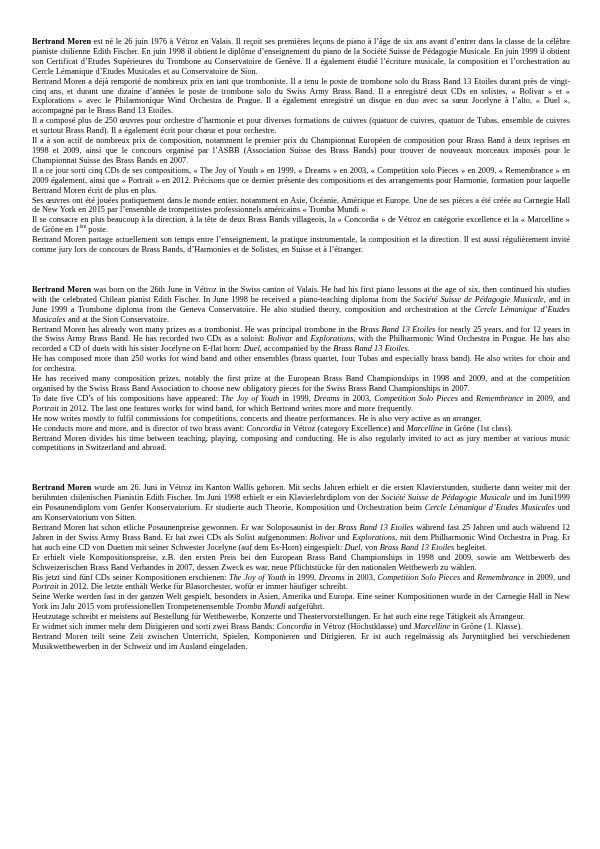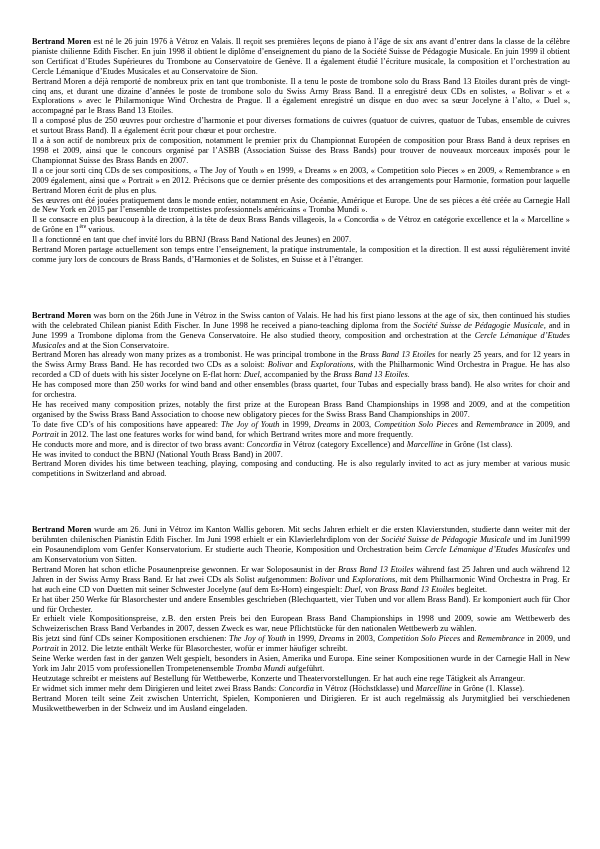--- a/index.html
+++ b/index.html
@@ -16,21 +16,21 @@
     box-sizing: border-box;
     width: 600px;
     height: 650px;
     background: #ffffff;
     padding: 37px 30px 0 32px;
   }
   .doc {
     width: 538px;
   }
   .section + .section {
-    margin-top: 46px;
+    margin-top: 30px;
   }
   .doc p {
     margin: 0;
     padding: 0;
     text-align: justify;
     font-family: "Liberation Serif", "DejaVu Serif", serif;
     font-size: 8.3px;
     line-height: 9.9px;
     color: #000000;
     word-spacing: 0.2px;
@@ -48,39 +48,37 @@
 
 <div class="page">
   <div class="doc">
       <div class="section">
         <p><b>Bertrand Moren</b><span> est né le 26 juin 1976 à Vétroz en Valais. Il reçoit ses premières leçons de piano à l’âge de six ans avant d’entrer dans la classe de la célèbre pianiste chilienne Edith Fischer. En juin 1998 il obtient le diplôme d’enseignement du piano de la Société Suisse de Pédagogie Musicale. En juin 1999 il obtient son Certificat d’Etudes Supérieures du Trombone au Conservatoire de Genève. Il a également étudié l’écriture musicale, la composition et l’orchestration au Cercle Lémanique d’Etudes Musicales et au Conservatoire de Sion.</span></p>
         <p><span>Bertrand Moren a déjà remporté de nombreux prix en tant que tromboniste. Il a tenu le poste de trombone solo du Brass Band 13 Etoiles durant près de vingt-cinq ans, et durant une dizaine d’années le poste de trombone solo du Swiss Army Brass Band. Il a enregistré deux CDs en solistes, « Bolivar » et « Explorations » avec le Philarmonique Wind Orchestra de Prague. Il a également enregistré un disque en duo avec sa sœur Jocelyne à l’alto, « Duel », accompagné par le Brass Band 13 Etoiles.</span></p>
         <p><span>Il a composé plus de 250 œuvres pour orchestre d’harmonie et pour diverses formations de cuivres (quatuor de cuivres, quatuor de Tubas, ensemble de cuivres et surtout Brass Band). Il a également écrit pour chœur et pour orchestre.</span></p>
         <p><span>Il a à son actif de nombreux prix de composition, notamment le premier prix du Championnat Européen de composition pour Brass Band à deux reprises en 1998 et 2009, ainsi que le concours organisé par l’ASBB (Association Suisse des Brass Bands) pour trouver de nouveaux morceaux imposés pour le Championnat Suisse des Brass Bands en 2007.</span></p>
         <p><span>Il a ce jour sorti cinq CDs de ses compositions, « The Joy of Youth » en 1999, « Dreams » en 2003, « Competition solo Pieces » en 2009, « Remembrance » en 2009 également, ainsi que « Portrait » en 2012. Précisons que ce dernier présente des compositions et des arrangements pour Harmonie, formation pour laquelle Bertrand Moren écrit de plus en plus.</span></p>
         <p><span>Ses œuvres ont été jouées pratiquement dans le monde entier, notamment en Asie, Océanie, Amérique et Europe. Une de ses pièces a été créée au Carnegie Hall de New York en 2015 par l’ensemble de trompettistes professionnels américains « Tromba Mundi ».</span></p>
-        <p><span>Il se consacre en plus beaucoup à la direction, à la tête de deux Brass Bands villageois, la « Concordia » de Vétroz en catégorie excellence et la « Marcelline » de Grône en 1</span><sup>ère</sup><span> various.</span></p>
-        <p><span>Il a fonctionné en tant que chef invité lors du BBNJ (Brass Band National des Jeunes) en 2007.</span></p>
+        <p><span>Il se consacre en plus beaucoup à la direction, à la tête de deux Brass Bands villageois, la « Concordia » de Vétroz en catégorie excellence et la « Marcelline » de Grône en 1</span><sup>ère</sup><span> poste.</span></p>
         <p><span>Bertrand Moren partage actuellement son temps entre l’enseignement, la pratique instrumentale, la composition et la direction. Il est aussi régulièrement invité comme jury lors de concours de Brass Bands, d’Harmonies et de Solistes, en Suisse et à l’étranger.</span></p>
       </div>
       <div class="section">
         <p><b>Bertrand Moren</b><span> was born on the 26th June in Vétroz in the Swiss canton of Valais. He had his first piano lessons at the age of six, then continued his studies with the celebrated Chilean pianist Edith Fischer. In June 1998 he received a piano-teaching diploma from the </span><i>Société Suisse de Pédagogie Musicale,</i><span> and in June 1999 a Trombone diploma from the Geneva Conservatoire. He also studied theory, composition and orchestration at the </span><i>Cercle Lémanique d’Etudes Musicales</i><span> and at the Sion Conservatoire.</span></p>
         <p><span>Bertrand Moren has already won many prizes as a trombonist. He was principal trombone in the </span><i>Brass Band 13 Etoiles</i><span> for nearly 25 years, and for 12 years in the Swiss Army Brass Band. He has recorded two CDs as a soloist: </span><i>Bolivar</i><span> and </span><i>Explorations</i><span>, with the Philharmonic Wind Orchestra in Prague. He has also recorded a CD of duets with his sister Jocelyne on E-flat horn: </span><i>Duel</i><span>, accompanied by the </span><i>Brass Band 13 Etoiles.</i></p>
         <p><span>He has composed more than 250 works for wind band and other ensembles (brass quartet, four Tubas and especially brass band). He also writes for choir and for orchestra.</span></p>
         <p><span>He has received many composition prizes, notably the first prize at the European Brass Band Championships in 1998 and 2009, and at the competition organised by the Swiss Brass Band Association to choose new obligatory pieces for the Swiss Brass Band Championships in 2007.</span></p>
         <p><span>To date five CD’s of his compositions have appeared: </span><i>The Joy of Youth</i><span> in 1999, </span><i>Dreams</i><span> in 2003, </span><i>Competition Solo Pieces</i><span> and </span><i>Remembrance</i><span> in 2009, and </span><i>Portrait</i><span> in 2012. The last one features works for wind band, for which Bertrand writes more and more frequently.</span></p>
+        <p><span>He now writes mostly to fulfil commissions for competitions, concerts and theatre performances. He is also very active as an arranger.</span></p>
         <p><span>He conducts more and more, and is director of two brass avant: </span><i>Concordia</i><span> in Vétroz (category Excellence) and </span><i>Marcelline</i><span> in Grône (1st class).</span></p>
-        <p><span>He was invited to conduct the BBNJ (National Youth Brass Band) in 2007.</span></p>
         <p><span>Bertrand Moren divides his time between teaching, playing, composing and conducting. He is also regularly invited to act as jury member at various music competitions in Switzerland and abroad.</span></p>
       </div>
       <div class="section">
         <p><b>Bertrand Moren</b><span> wurde am 26. Juni in Vétroz im Kanton Wallis geboren. Mit sechs Jahren erhielt er die ersten Klavierstunden, studierte dann weiter mit der berühmten chilenischen Pianistin Edith Fischer. Im Juni 1998 erhielt er ein Klavierlehrdiplom von der </span><i>Société Suisse de Pédagogie Musicale</i><span> und im Juni1999 ein Posaunendiplom vom Genfer Konservatorium. Er studierte auch Theorie, Komposition und Orchestration beim </span><i>Cercle Lémanique d’Etudes Musicales</i><span> und am Konservatorium von Sitten.</span></p>
         <p><span>Bertrand Moren hat schon etliche Posaunenpreise gewonnen. Er war Soloposaunist in der </span><i>Brass Band 13 Etoiles</i><span> während fast 25 Jahren und auch während 12 Jahren in der Swiss Army Brass Band. Er hat zwei CDs als Solist aufgenommen: </span><i>Bolivar</i><span> und </span><i>Explorations</i><span>, mit dem Philharmonic Wind Orchestra in Prag. Er hat auch eine CD von Duetten mit seiner Schwester Jocelyne (auf dem Es-Horn) eingespielt: </span><i>Duel</i><span>, von </span><i>Brass Band 13 Etoiles</i><span> begleitet.</span></p>
-        <p><span>Er hat über 250 Werke für Blasorchester und andere Ensembles geschrieben (Blechquartett, vier Tuben und vor allem Brass Band). Er komponiert auch für Chor und für Orchester.</span></p>
         <p><span>Er erhielt viele Kompositionspreise, z.B. den ersten Preis bei den European Brass Band Championships in 1998 und 2009, sowie am Wettbewerb des Schweizerischen Brass Band Verbandes in 2007, dessen Zweck es war, neue Pflichtstücke für den nationalen Wettbewerb zu wählen.</span></p>
         <p><span>Bis jetzt sind fünf CDs seiner Kompositionen erschienen: </span><i>The Joy of Youth</i><span> in 1999, </span><i>Dreams</i><span> in 2003, </span><i>Competition Solo Pieces</i><span> and </span><i>Remembrance</i><span> in 2009, und </span><i>Portrait</i><span> in 2012. Die letzte enthält Werke für Blasorchester, wofür er immer häufiger schreibt.</span></p>
         <p><span>Seine Werke werden fast in der ganzen Welt gespielt, besonders in Asien, Amerika und Europa. Eine seiner Kompositionen wurde in der Carnegie Hall in New York im Jahr 2015 vom professionellen Trompetenensemble </span><i>Tromba Mundi</i><span> aufgeführt.</span></p>
         <p><span>Heutzutage schreibt er meistens auf Bestellung für Wettbewerbe, Konzerte und Theatervorstellungen. Er hat auch eine rege Tätigkeit als Arrangeur.</span></p>
-        <p><span>Er widmet sich immer mehr dem Dirigieren und leitet zwei Brass Bands: </span><i>Concordia</i><span> in Vétroz (Höchstklasse) und </span><i>Marcelline</i><span> in Grône (1. Klasse).</span></p>
+        <p><span>Er widmet sich immer mehr dem Dirigieren und sorti zwei Brass Bands: </span><i>Concordia</i><span> in Vétroz (Höchstklasse) und </span><i>Marcelline</i><span> in Grône (1. Klasse).</span></p>
         <p><span>Bertrand Moren teilt seine Zeit zwischen Unterricht, Spielen, Komponieren und Dirigieren. Er ist auch regelmässig als Jurymitglied bei verschiedenen Musikwettbewerben in der Schweiz und im Ausland eingeladen.</span></p>
       </div>
     </div>
 </div>
 
 </body></html>

